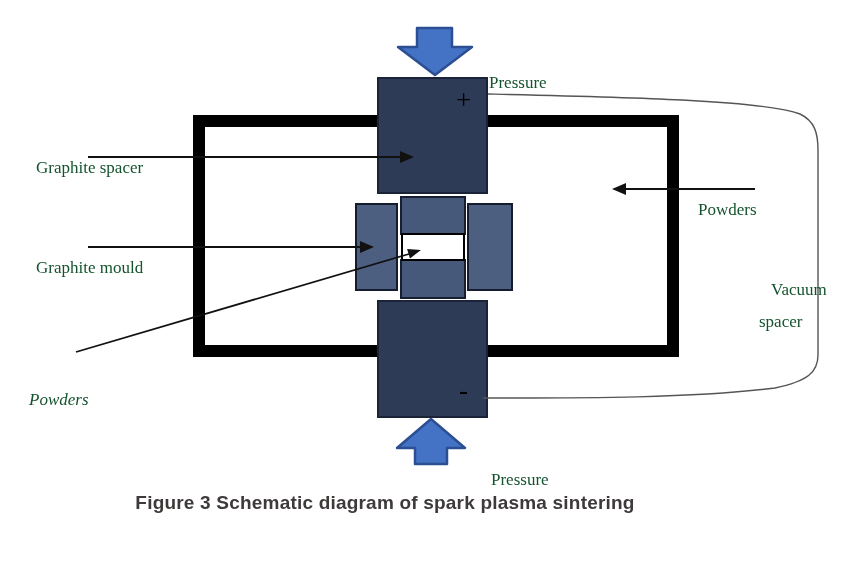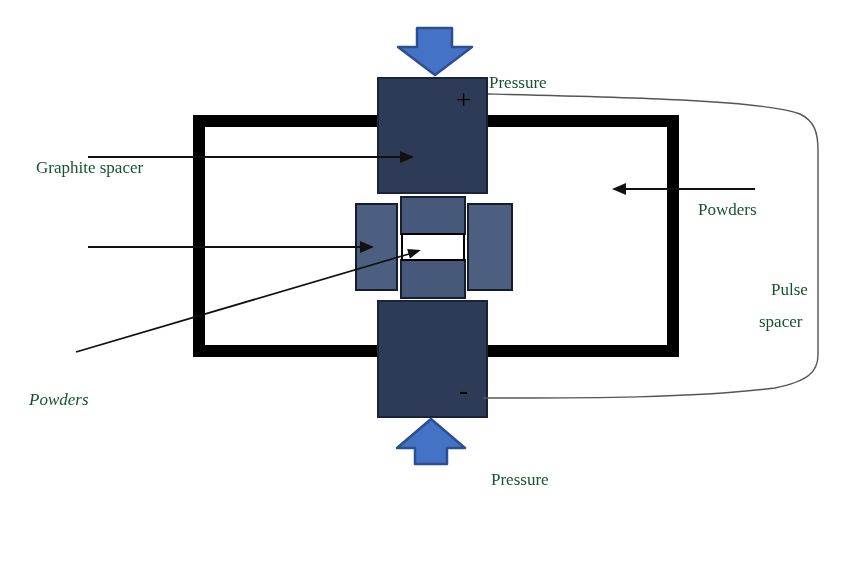--- a/index.html
+++ b/index.html
@@ -90,23 +90,25 @@
 
     <line x1="755" y1="189" x2="626" y2="189" stroke="#111111" stroke-width="1.8"></line>
     <polygon points="612,189 626,183 626,195" fill="#111111"></polygon>
 
     <polygon points="417,28 452,28 452,47 472,47 435,75 398,47 417,47" stroke="#2b4f92" stroke-width="2.5" stroke-linejoin="round" fill="#4472c4"></polygon>
 
     <polygon points="431,419 465,448 447,448 447,464 415,464 415,448 397,448" stroke="#2b4f92" stroke-width="2.5" stroke-linejoin="round" fill="#4472c4"></polygon>
   </svg>
 
   <span class="lbl lbl-graphite-spacer">Graphite spacer</span>
+  <span class="lbl lbl-graphite-mould">Graphite mould</span>
   <span class="lbl lbl-powders">Powders</span>
   <span class="lbl lbl-pressure-top">Pressure</span>
   <span class="lbl lbl-pressure-bottom">Pressure</span>
   <span class="lbl lbl-vacuum">Powders</span>
-  <span class="lbl lbl-pulse">Pulse</span>
+  <span class="lbl lbl-pulse">Vacuum</span>
   <span class="lbl lbl-current">spacer</span>
 
   <span class="terminal terminal-plus">+</span>
   <span class="terminal terminal-minus">-</span>
 
+  <div class="caption">Figure 3 Schematic diagram of spark plasma sintering</div>
 </div>
 
 </body></html>

